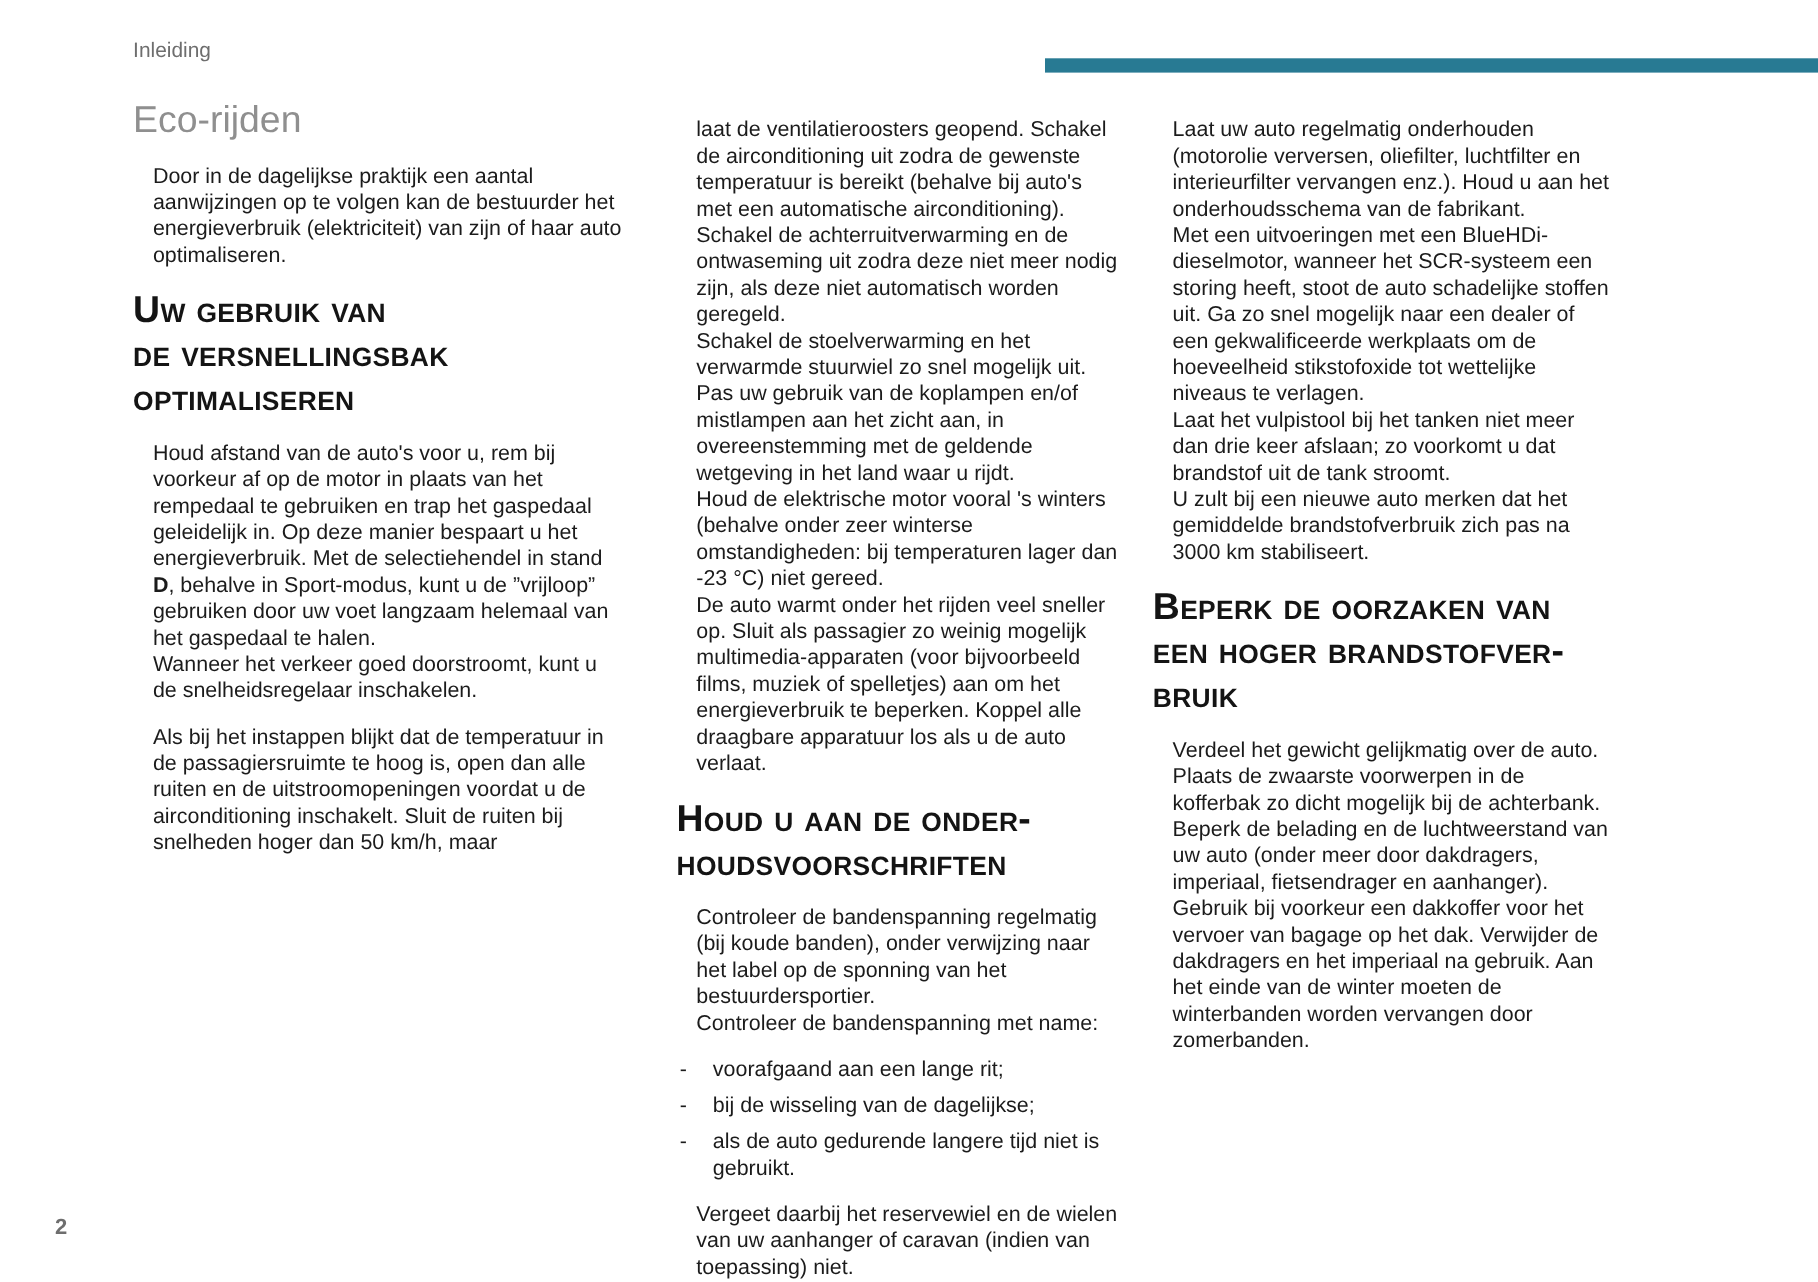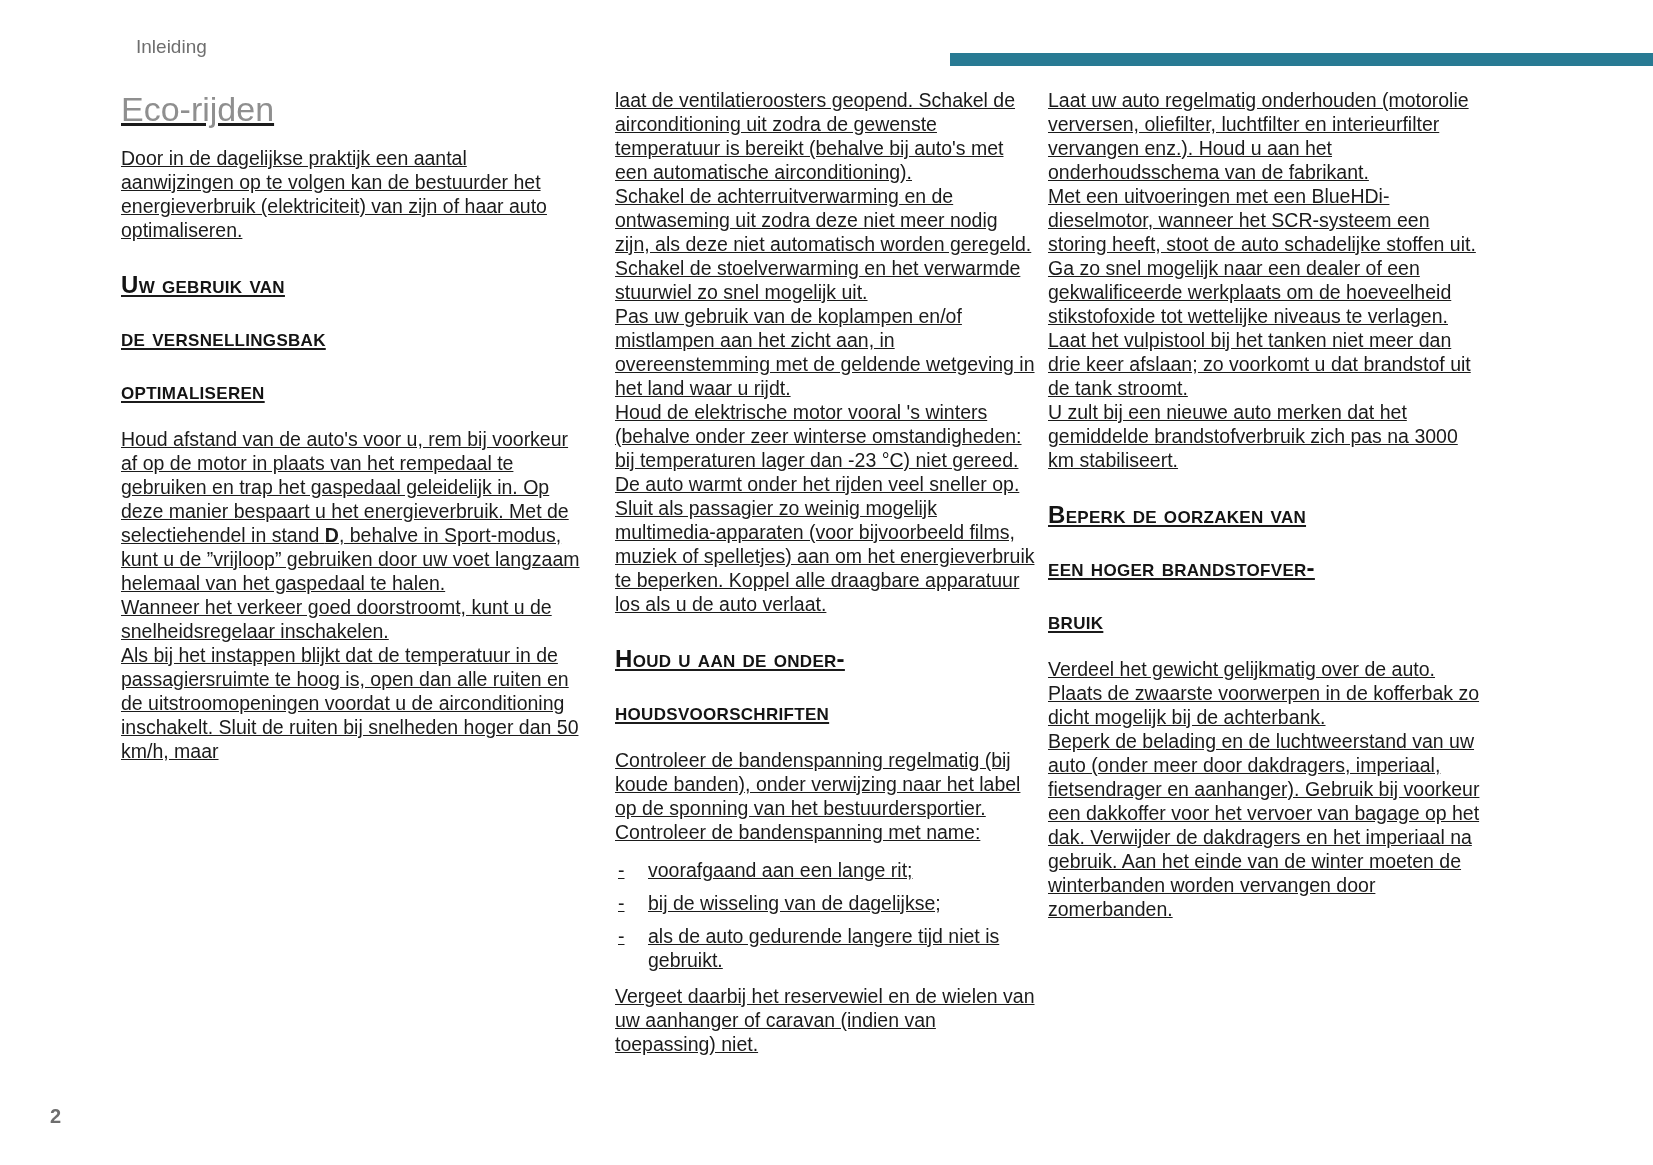--- a/index.html
+++ b/index.html
@@ -14,57 +14,55 @@
     height: 1165px;
     background: #ffffff;
     overflow: hidden;
   }
   .section-label {
     position: absolute;
     left: 121px;
     top: 36px;
     font-size: 19px;
     color: #6e6e6e;
-    margin-left: 15px;
   }
   .accent-bar {
     position: absolute;
     left: 950px;
     top: 53px;
     width: 703px;
     height: 13px;
     background: #287a93;
   }
   .col {
     position: absolute;
     top: 88px;
     font-size: 19.5px;
     line-height: 24px;
     color: #1b1b1b;
-    text-decoration: underline;
   }
   .col-1 { left: 121px; width: 462px; }
   .col-2 { left: 615px; width: 421px; }
   .col-3 { left: 1048px; width: 435px; }
   .doc-title {
     font-size: 34px;
     line-height: 42px;
     color: #8f8f8f;
     font-weight: 400;
     margin-bottom: 16px;
   }
   .para {
     white-space: pre-line;
-    margin: 0;
+    margin: 18px;
   }
   .sc-heading {
     font-variant: small-caps;
     font-weight: bold;
-    font-size: 24px;
-    line-height: 53px;
+    font-size: 34px;
+    line-height: 40px;
     letter-spacing: 0.3px;
     color: #141414;
     white-space: pre-line;
     margin: 16px 0 10px 0;
   }
   .b { font-weight: bold; }
   .bullets { margin: 14px 0 12px 0; }
   .bullet-item { display: flex; margin: 9px 0; }
   .bullet-marker { flex: 0 0 33px; padding-left: 3px; }
   .bullet-text { flex: 1; }

